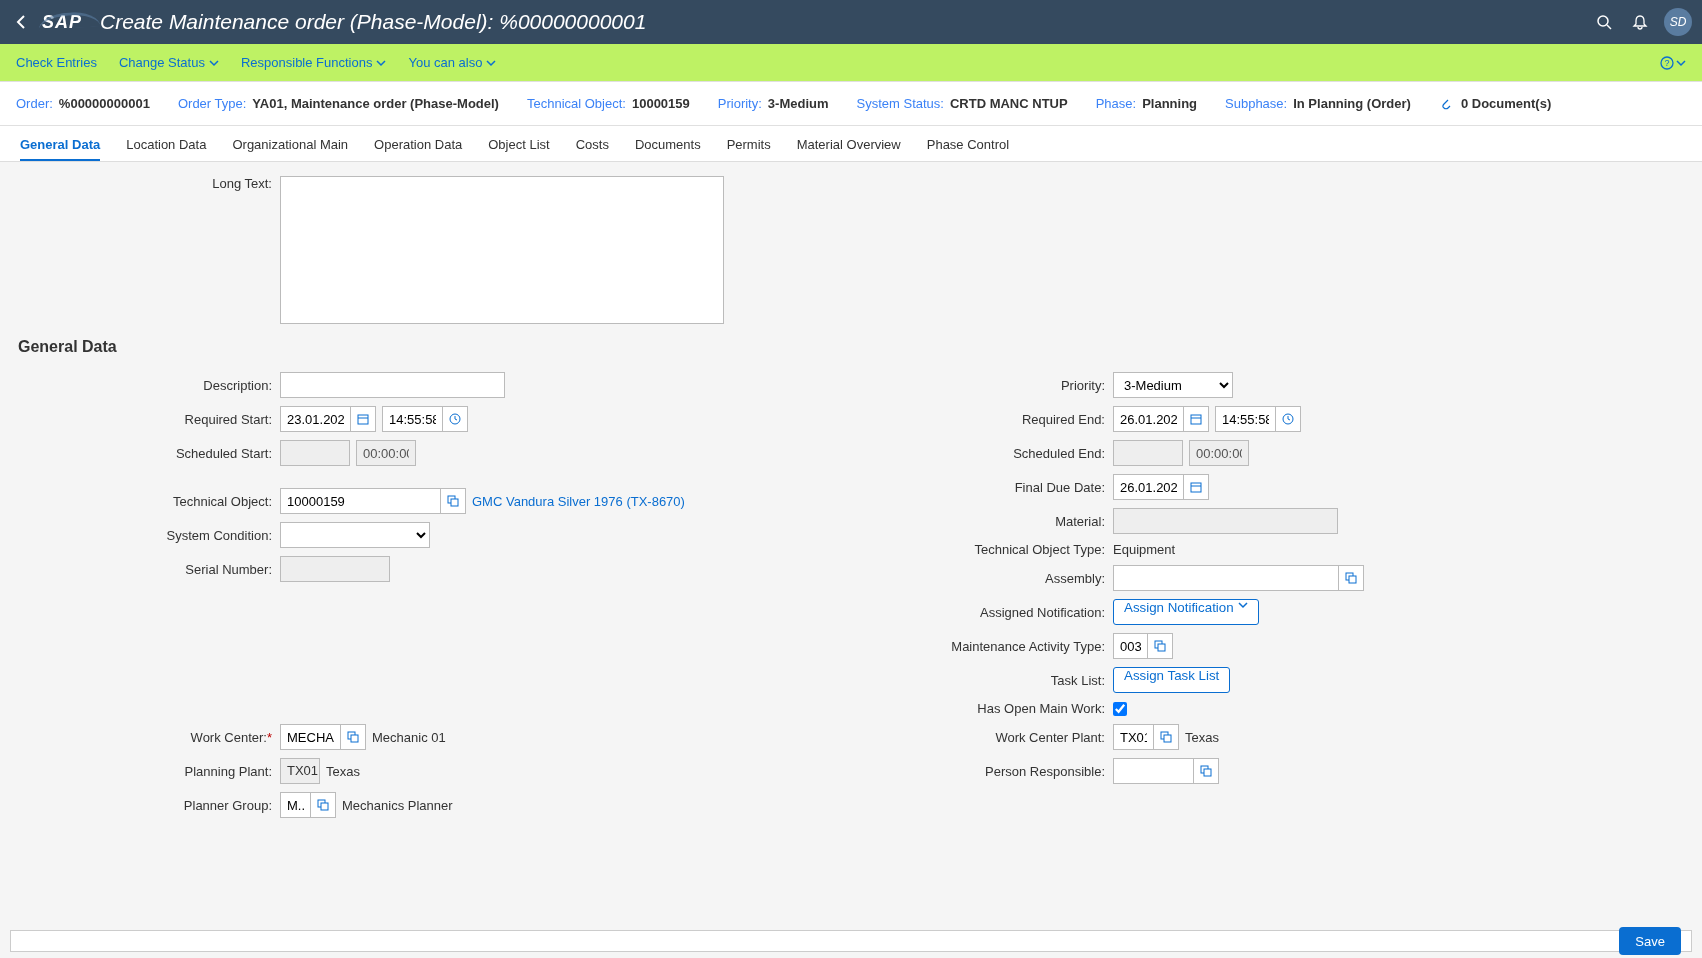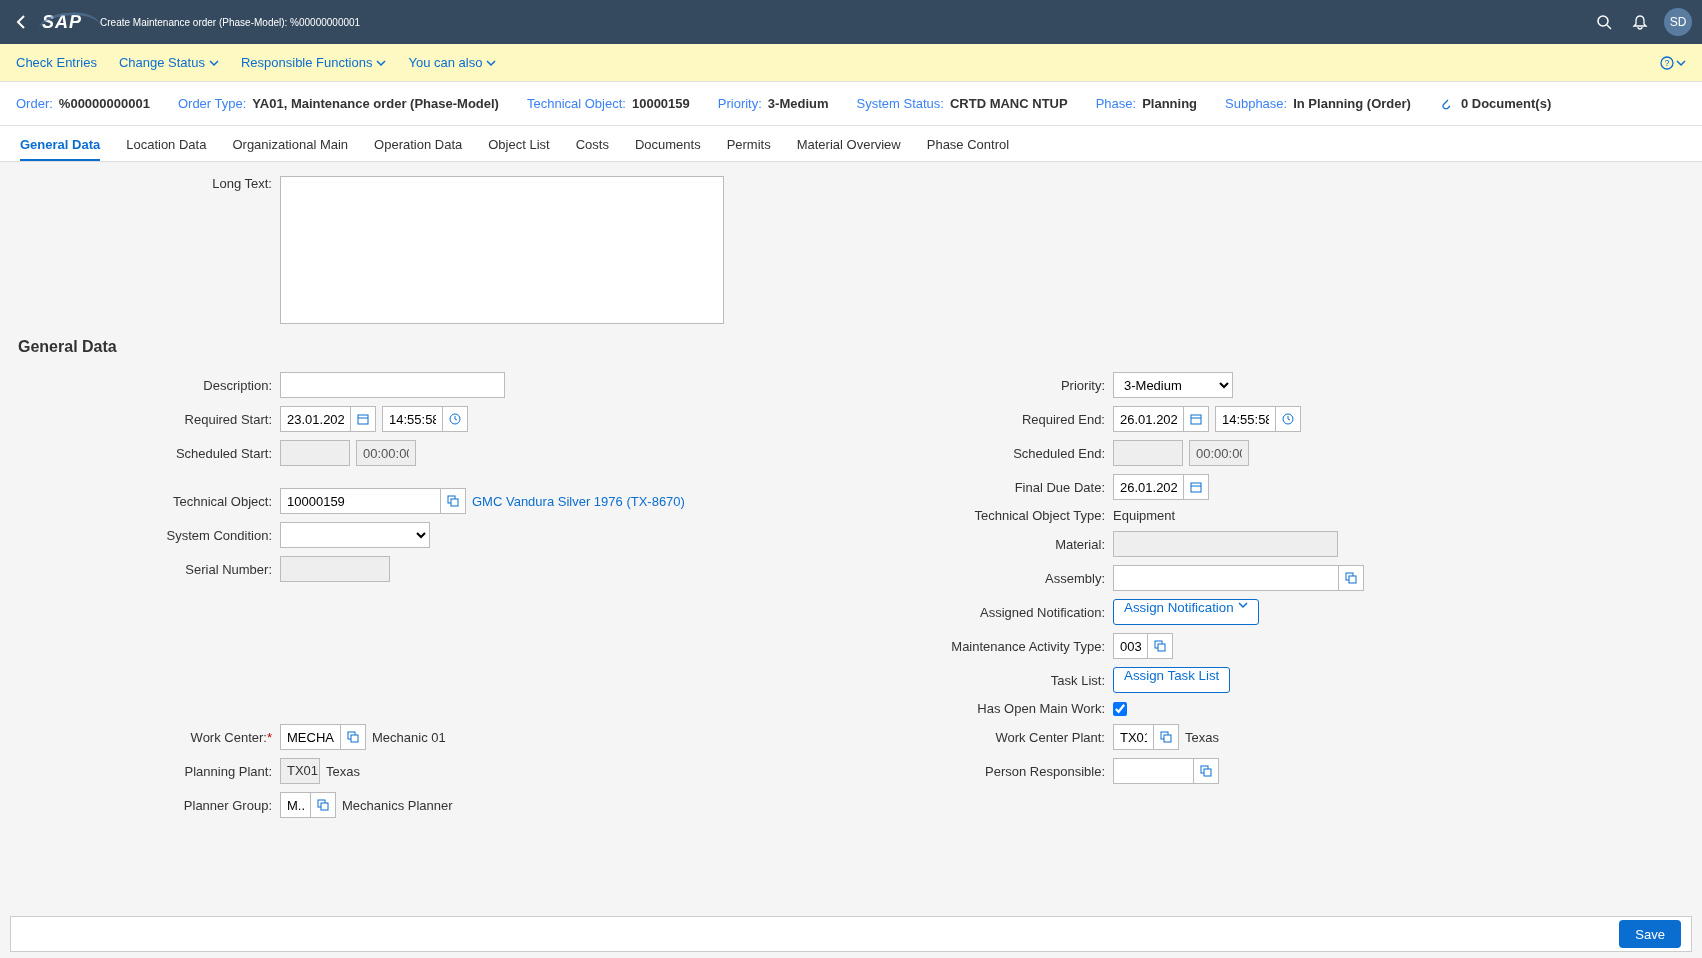--- a/index.html
+++ b/index.html
@@ -4,27 +4,27 @@
 <style>
 * { box-sizing: border-box; margin: 0; padding: 0; font-family: Arial, Helvetica, sans-serif; }
 body { background: #f5f5f5; font-size: 13px; color: #333; }
 
 
 .header { background: #354a5f; height: 44px; display: flex; align-items: center; padding: 0 10px; color: #fff; }
 .header .back { width: 24px; height: 24px; display: flex; align-items: center; justify-content: center; cursor: pointer; margin-right: 8px; }
 .header .logo { font-weight: bold; font-size: 18px; font-style: italic; margin-right: 18px; letter-spacing: 1px; }
 .logo-wrap { position: relative; display: inline-block; }
 .logo-swoosh { position: absolute; left: -4px; top: 50%; width: 62px; height: 16px; border-top: 3px solid #5a7ca0; border-radius: 50% 50% 0 0 / 100% 100% 0 0; transform: translateY(-60%) rotate(-4deg); opacity: 0.6; }
-.header .title { font-size: 10px; }
+.header .title { font-size: 21px; font-style: italic; }
 .header .spacer { flex: 1; }
 .header .hicon { width: 28px; height: 28px; display: flex; align-items: center; justify-content: center; margin-left: 8px; cursor: pointer; }
-.header .avatar { width: 28px; height: 28px; border-radius: 50%; background: #5a7ca0; display: flex; align-items: center; justify-content: center; font-size: 12px; margin-left: 10px; }
-
-
-.actions { background: #fef9c3; height: 38px; display: flex; align-items: center; padding: 0 16px; border-bottom: 1px solid #e0e0e0; text-align: center; }
+.header .avatar { width: 28px; height: 28px; border-radius: 50%; background: #5a7ca0; display: flex; align-items: center; justify-content: center; font-size: 12px; margin-left: 10px; font-style: italic; }
+
+
+.actions { background: #bef264; height: 38px; display: flex; align-items: center; padding: 0 16px; border-bottom: 1px solid #e0e0e0; text-align: center; }
 .actions .action { color: #0a6ed1; margin-right: 22px; cursor: pointer; display: flex; align-items: center; gap: 4px; font-size: 13px; }
 .actions .spacer { flex: 1; }
 .actions .help { color: #0a6ed1; display: flex; align-items: center; gap: 2px; }
 
 
 .infostrip { background: #fff; height: 44px; display: flex; align-items: center; padding: 0 16px; border-bottom: 1px solid #e0e0e0; font-size: 13px; }
 .infostrip .pair { margin-right: 28px; display: flex; align-items: center; gap: 6px; }
 .infostrip .lbl { color: #3b82f6; }
 .infostrip .val { color: #333; font-weight: 600; }
 .infostrip .docicon { color: #0a6ed1; margin-right: 4px; }
@@ -54,21 +54,21 @@
 
 select.sel { width: 150px; height: 26px; }
 
 .linktext { color: #0a6ed1; cursor: pointer; margin-left: 6px; }
 
 .button-outline { border: 1px solid #0a6ed1; color: #0a6ed1; background: #fff; height: 26px; padding: 0 10px; cursor: pointer; display: inline-flex; align-items: flex-start; gap: 4px; border-radius: 3px; }
 
 .checkbox { width: 14px; height: 14px; }
 
 
-.footer { position: fixed; bottom: 6px; left: 10px; right: 10px; height: 36px; background: #fff; border: 1px solid #ccc; display: flex; align-items: center; justify-content: flex-end; padding: 0 10px; }
+.footer { position: fixed; bottom: 6px; left: 10px; right: 10px; height: 22px; background: #fff; border: 1px solid #ccc; display: flex; align-items: center; justify-content: flex-end; padding: 0 10px; }
 .save-btn { background: #0a6ed1; color: #fff; border: none; height: 28px; padding: 0 16px; cursor: pointer; border-radius: 4px; font-size: 13px; }
 
 svg { display: block; }
 
 .w60 { width: 60px; } .w70 { width: 70px; } .w80 { width: 80px; }
 .w110 { width: 110px; } .w160 { width: 160px; } .w225 { width: 225px; }
 .w70i { width: 70px; } 
 
 </style>
 </head>
@@ -284,26 +284,26 @@
           <input class="text w70" value="26.01.2023" style="">
           <span class="iconbtn">
               <svg width="12" height="12" viewBox="0 0 12 12">
                 <rect x="1" y="2" width="10" height="9" stroke="#0a6ed1" fill="none"></rect>
                 <line x1="1" y1="5" x2="11" y2="5" stroke="#0a6ed1"></line>
               </svg>
             </span>
         </span>
       </div>
       <div class="row">
+        <div class="label-col">Material:</div>
+        <input class="text disabled w225" disabled="" value="" style="">
+      </div>
+      <div class="row">
         <div class="label-col">Technical Object Type:</div>
         <span>Equipment</span>
-      </div>
-      <div class="row">
-        <div class="label-col">Material:</div>
-        <input class="text disabled w225" disabled="" value="" style="">
       </div>
       <div class="row">
         <div class="label-col">Assembly:</div>
         <span class="input-group">
           <input class="text" style="width: 225px;" value="">
           <span class="iconbtn">
               <svg width="12" height="12" viewBox="0 0 12 12">
                 <rect x="1" y="1" width="7" height="7" stroke="#0a6ed1" fill="none"></rect>
                 <rect x="4" y="4" width="7" height="7" stroke="#0a6ed1" fill="#fff"></rect>
               </svg>

